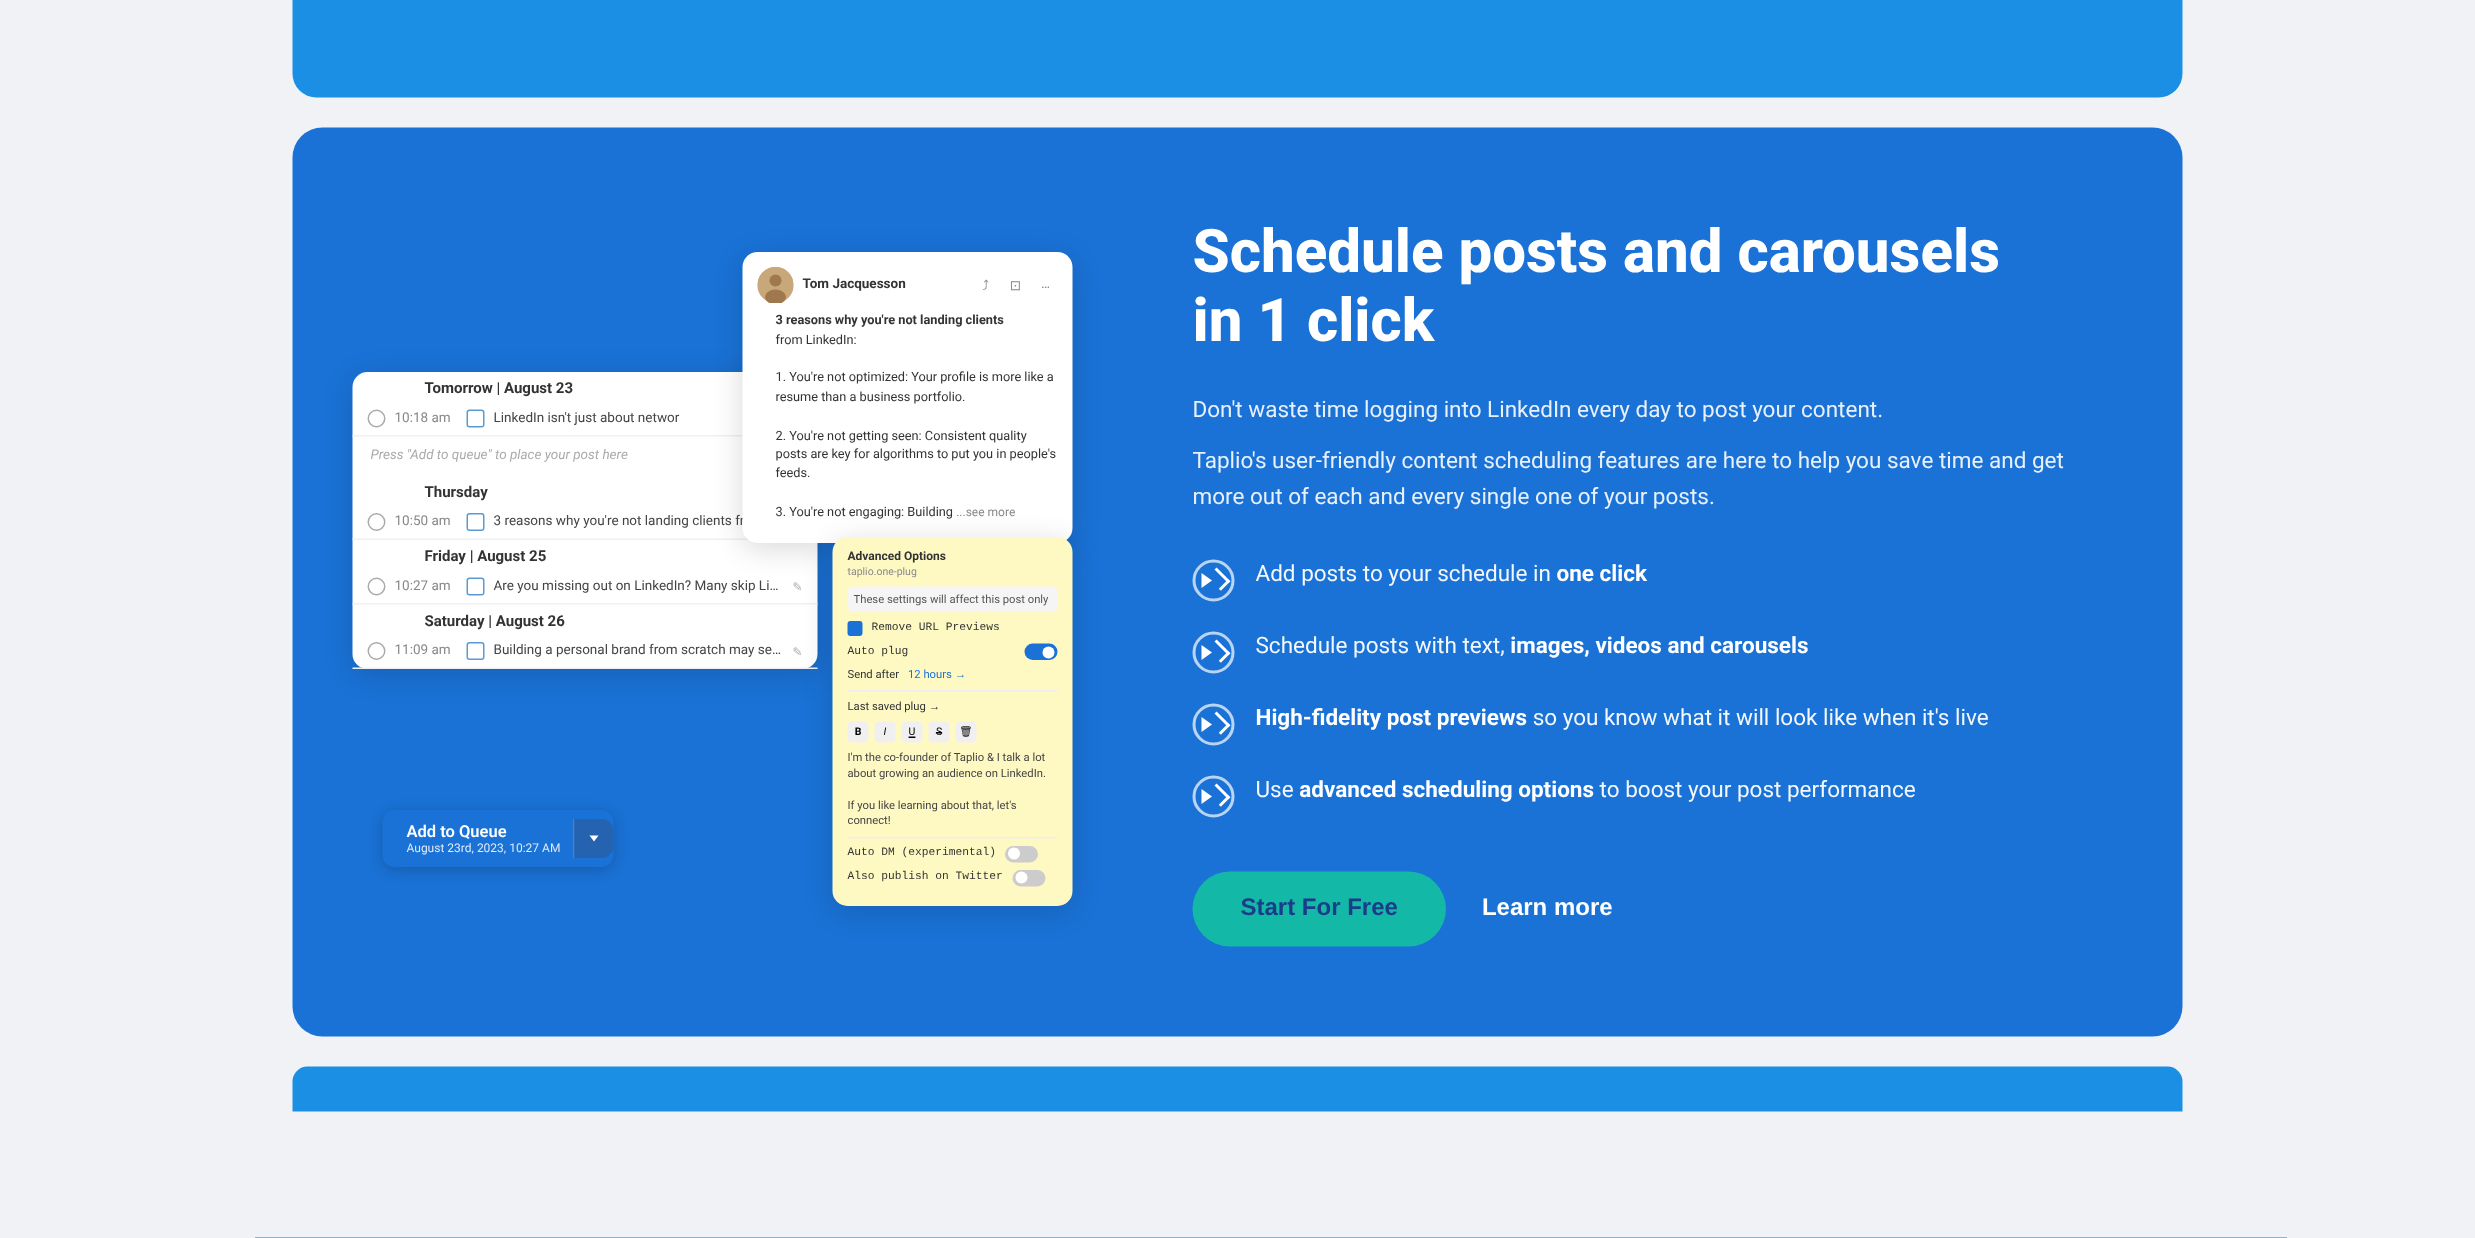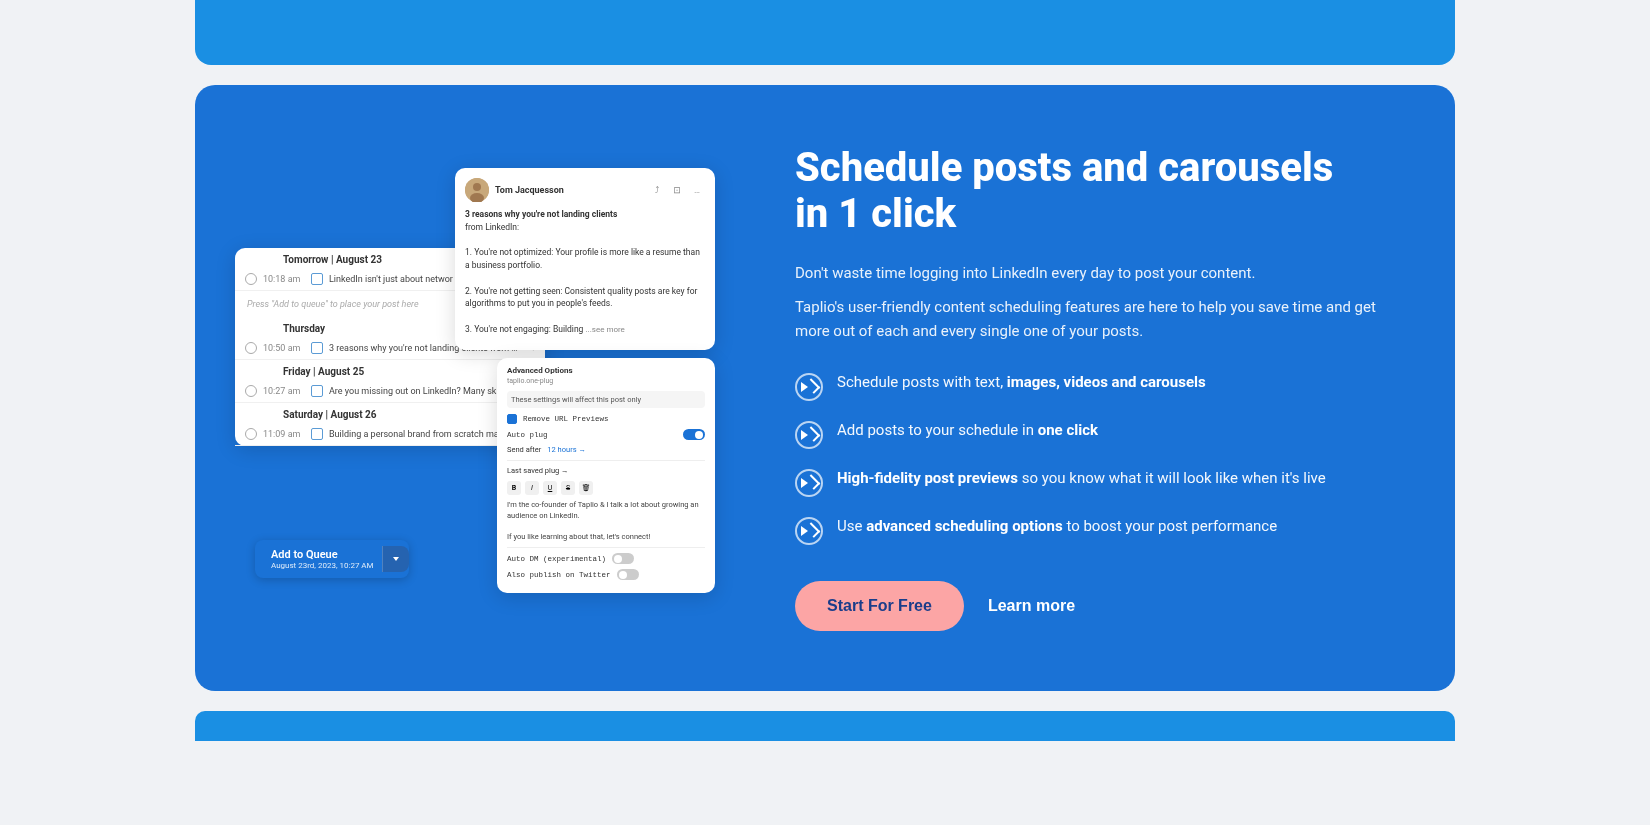--- a/index.html
+++ b/index.html
@@ -124,21 +124,21 @@
       margin: -8px -16px -8px 0;
       height: 100%;
       border-left: 1px solid rgba(255,255,255,0.2);
     }
 
     
     .post-panel {
       position: absolute;
       right: 0;
       top: 0;
-      width: 260px;
+      width: 220px;
       background: #fff;
       border-radius: 10px;
       box-shadow: 0 4px 20px rgba(0,0,0,0.15);
       padding: 10px;
       font-size: 9px;
       z-index: 2;
     }
 
     .post-header {
       display: flex;
@@ -175,34 +175,35 @@
       display: flex;
       align-items: center;
       justify-content: center;
     }
 
     .post-content {
       font-size: 8.5px;
       color: #333;
       line-height: 1.5;
       margin-bottom: 4px;
+      margin-left: 12px;
     }
 
     .post-see-more {
       color: #888;
       font-size: 8px;
     }
 
     
     .advanced-panel {
       position: absolute;
       right: 0;
       top: 190px;
-      width: 218px;
-      background: #ffffff;
+      width: 160px;
+      background: #fef9c3;
       border-radius: 10px;
       box-shadow: 0 4px 20px rgba(0,0,0,0.15);
       padding: 8px 10px;
       font-size: 8px;
       z-index: 3;
     }
 
     .adv-header {
       font-weight: 700;
       font-size: 8px;
@@ -412,21 +413,21 @@
     }
 
     .cta-row {
       display: flex;
       align-items: center;
       gap: 24px;
       margin-top: 36px;
     }
 
     .btn-start {
-      background: #fca5a5;
+      background: #14b8a6;
       color: #1a3d8a;
       border: none;
       border-radius: 50px;
       padding: 16px 32px;
       font-size: 16px;
       font-weight: 700;
       cursor: pointer;
       white-space: nowrap;
     }
 
@@ -628,30 +629,30 @@
     <p class="section-desc">Don't waste time logging into LinkedIn every day to post your content.</p>
     <p class="section-desc">Taplio's user-friendly content scheduling features are here to help you save time and get more out of each and every single one of your posts.</p>
 
     <div class="features-list">
 
       <div class="feature-item">
         <div class="feature-icon">
           <div class="chevron-right"></div>
         </div>
         <span class="feature-text">
-          Schedule posts with text, <strong>images, videos and carousels</strong>
+          Add posts to your schedule in <strong>one click</strong>
         </span>
       </div>
 
       <div class="feature-item">
         <div class="feature-icon">
           <div class="chevron-right"></div>
         </div>
         <span class="feature-text">
-          Add posts to your schedule in <strong>one click</strong>
+          Schedule posts with text, <strong>images, videos and carousels</strong>
         </span>
       </div>
 
       <div class="feature-item">
         <div class="feature-icon">
           <div class="chevron-right"></div>
         </div>
         <span class="feature-text">
           <strong>High-fidelity post previews</strong> so you know what it will look like when it's live
         </span>

